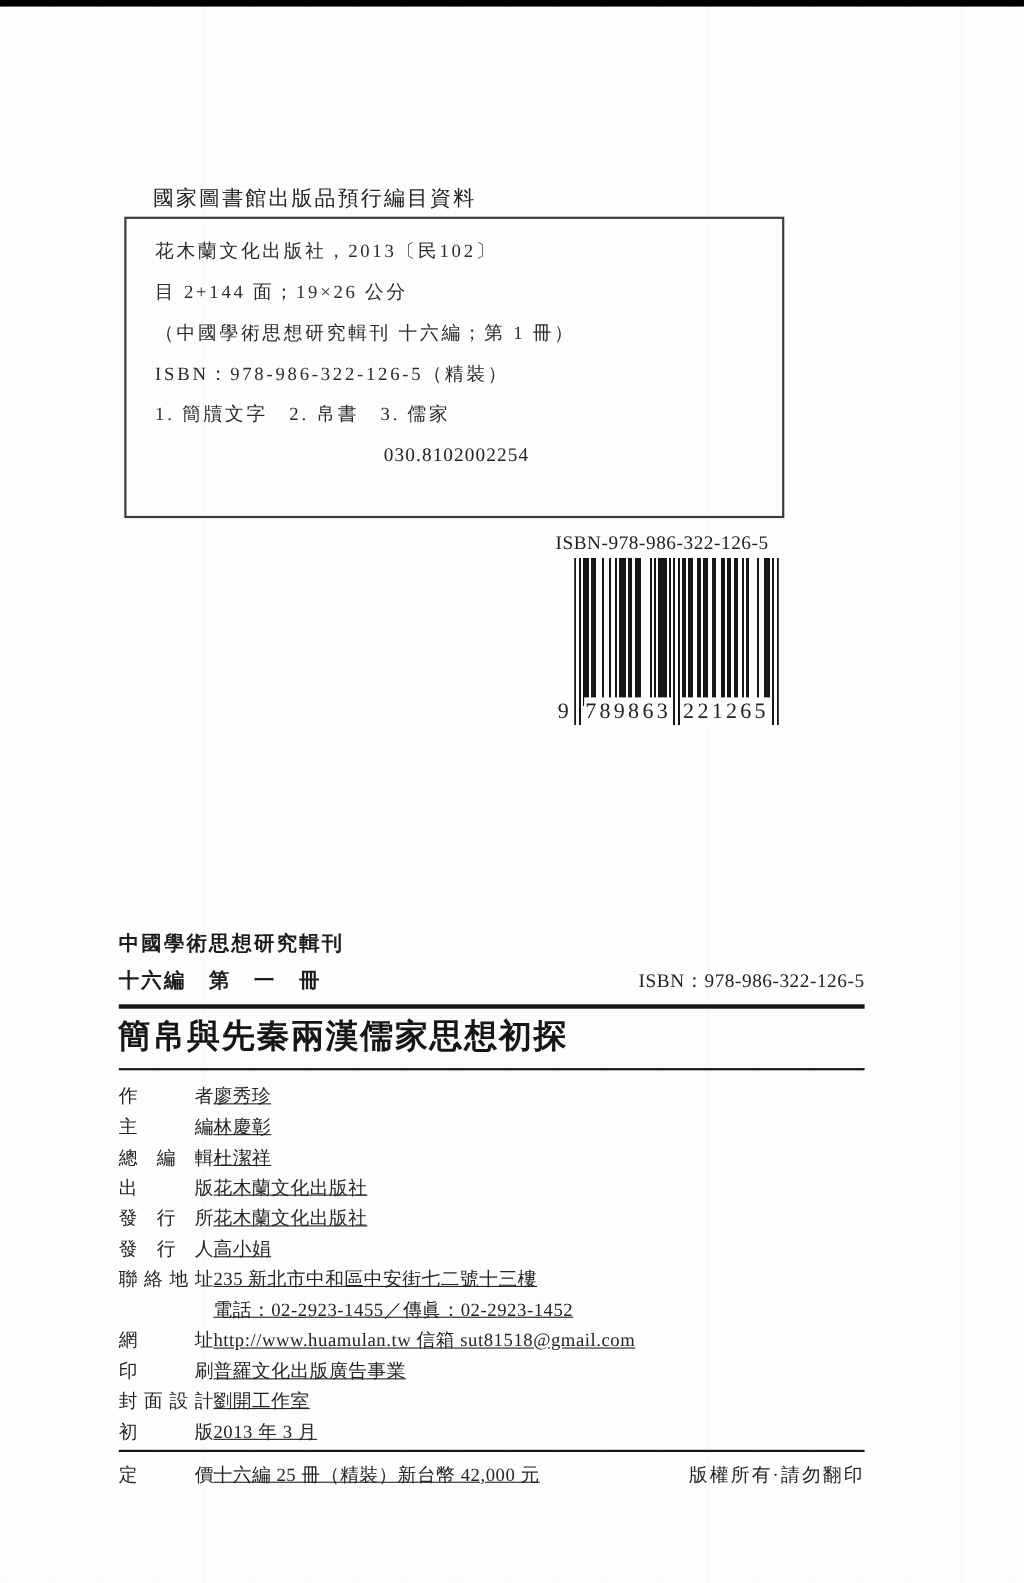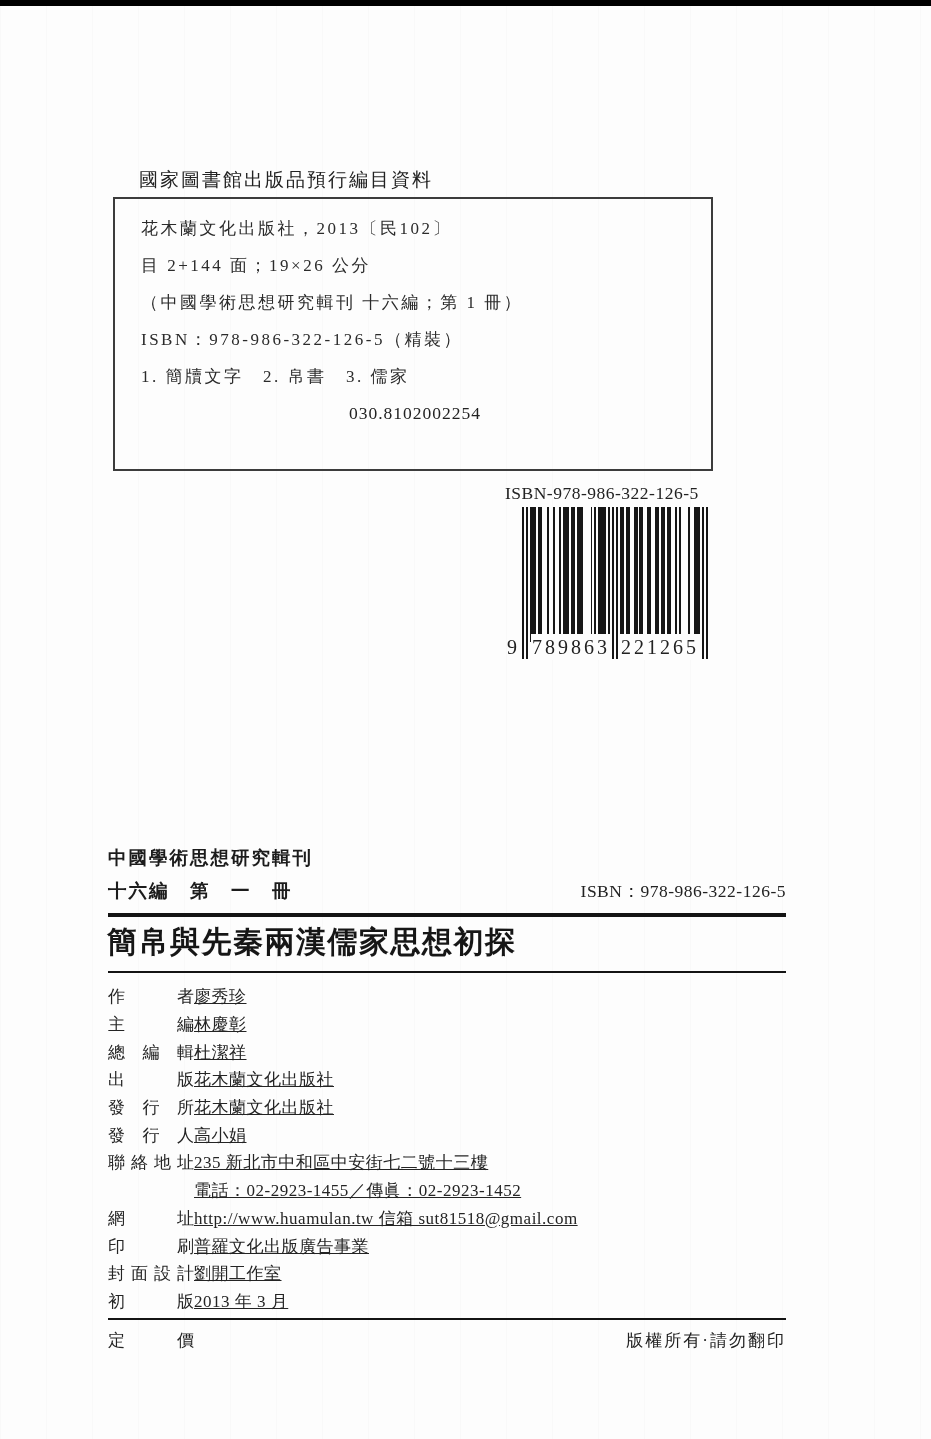--- a/index.html
+++ b/index.html
@@ -233,15 +233,16 @@
       </div>
   </div>
 
   <div class="rule rule-thin2"></div>
 
   <div class="price-row">
     <span class="row-label jlabel">
         <span>定</span>
         <span>價</span>
       </span>
+    <span class="row-value">十六編 25 冊（精裝）新台幣 42,000 元</span>
     <span class="copyright">版權所有·請勿翻印</span>
   </div>
 </div>
 
 </body></html>

